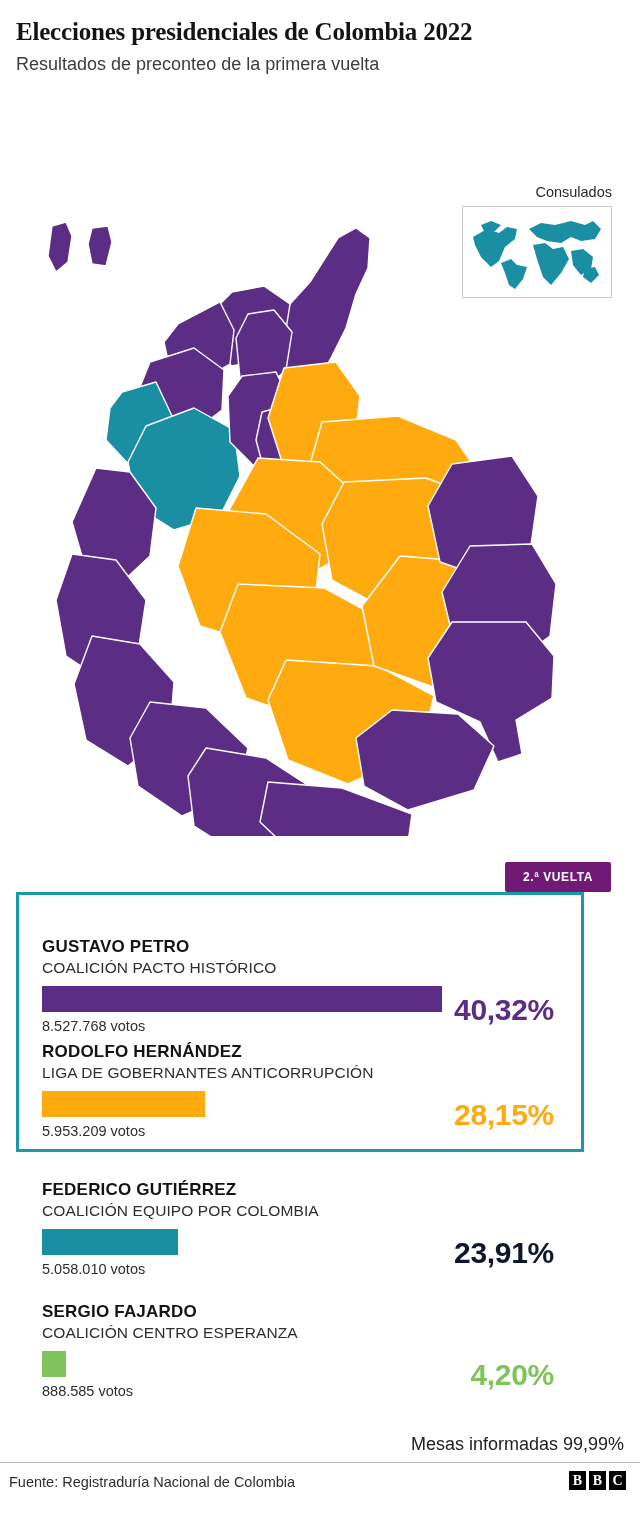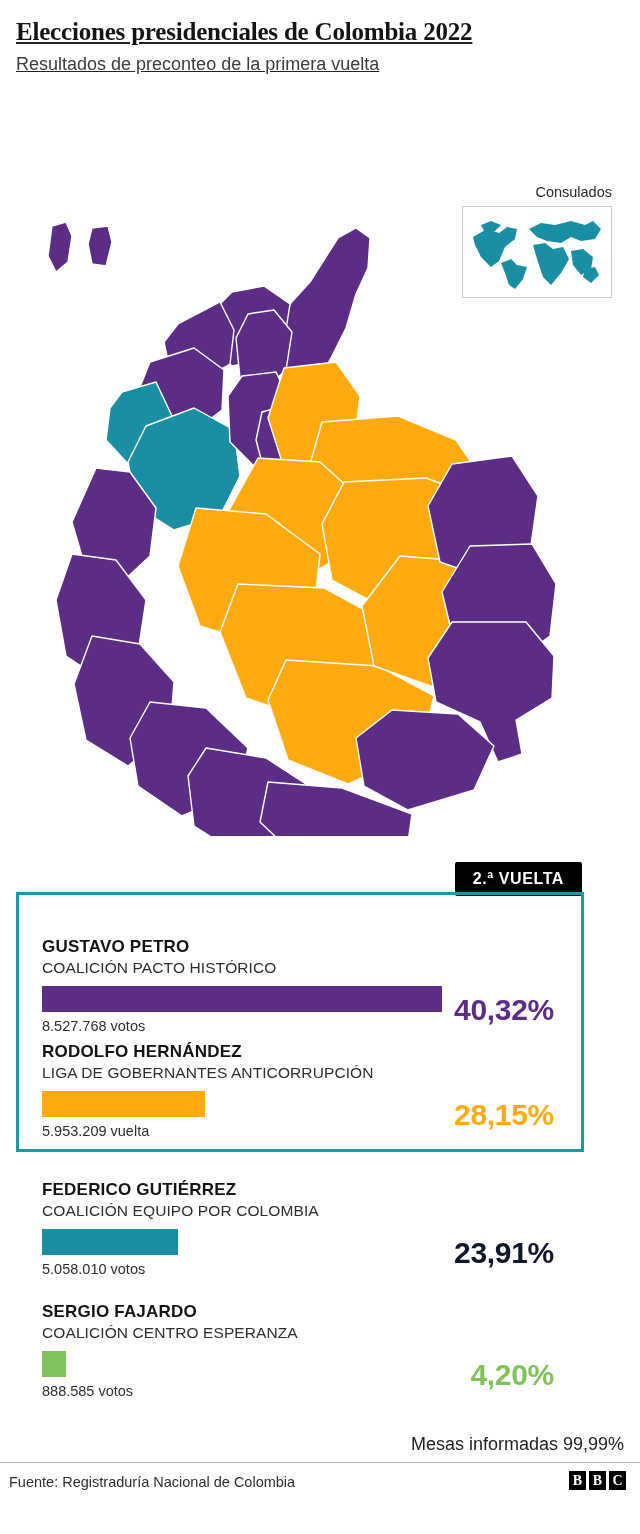--- a/index.html
+++ b/index.html
@@ -13,21 +13,20 @@
     font-family: "Liberation Sans", sans-serif;
     color: #222222;
     position: relative;
     overflow: hidden;
   }
   .page {
     width: 640px;
     height: 1534px;
     position: relative;
     box-sizing: border-box;
-    text-decoration: underline;
   }
 
   
   .header {
     padding: 18px 16px 0 16px;
   }
   .title {
     font-family: "Liberation Serif", serif;
     font-weight: bold;
     font-size: 25px;
@@ -76,26 +75,26 @@
 
   
   .results {
     position: absolute;
     left: 0;
     top: 862px;
     width: 640px;
   }
   .runoff-tag {
     position: absolute;
-    right: 58px;
+    right: 29px;
     top: 0px;
-    background: #000000;
+    background: #701a75;
     color: #ffffff;
     font-weight: bold;
-    font-size: 16px;
+    font-size: 12px;
     letter-spacing: 0.6px;
     padding: 8px 18px 8px 18px;
     border-radius: 2px;
   }
   .runoff-box {
     position: absolute;
     left: 16px;
     top: 30px;
     width: 568px;
     height: 260px;
@@ -261,21 +260,21 @@
       <p class="party">COALICIÓN PACTO HISTÓRICO</p>
       <div class="bar" style="width:400px;background:#5b2d84;"></div>
       <div class="votes">8.527.768 votos</div>
       <div class="pct" style="top:56px;right:48px;color:#5b2d84;">40,32%</div>
     </div>
 
     <div class="cand" style="top:180px;">
       <p class="name">RODOLFO HERNÁNDEZ</p>
       <p class="party">LIGA DE GOBERNANTES ANTICORRUPCIÓN</p>
       <div class="bar" style="width:163px;background:#ffab10;"></div>
-      <div class="votes">5.953.209 vuelta</div>
+      <div class="votes">5.953.209 votos</div>
       <div class="pct" style="top:56px;right:48px;color:#ffab10;">28,15%</div>
     </div>
 
     <div class="cand" style="top:318px;">
       <p class="name">FEDERICO GUTIÉRREZ</p>
       <p class="party">COALICIÓN EQUIPO POR COLOMBIA</p>
       <div class="bar" style="width:136px;background:#1a8fa3;"></div>
       <div class="votes">5.058.010 votos</div>
       <div class="pct" style="top:56px;right:48px;color:#0f172a;">23,91%</div>
     </div>

